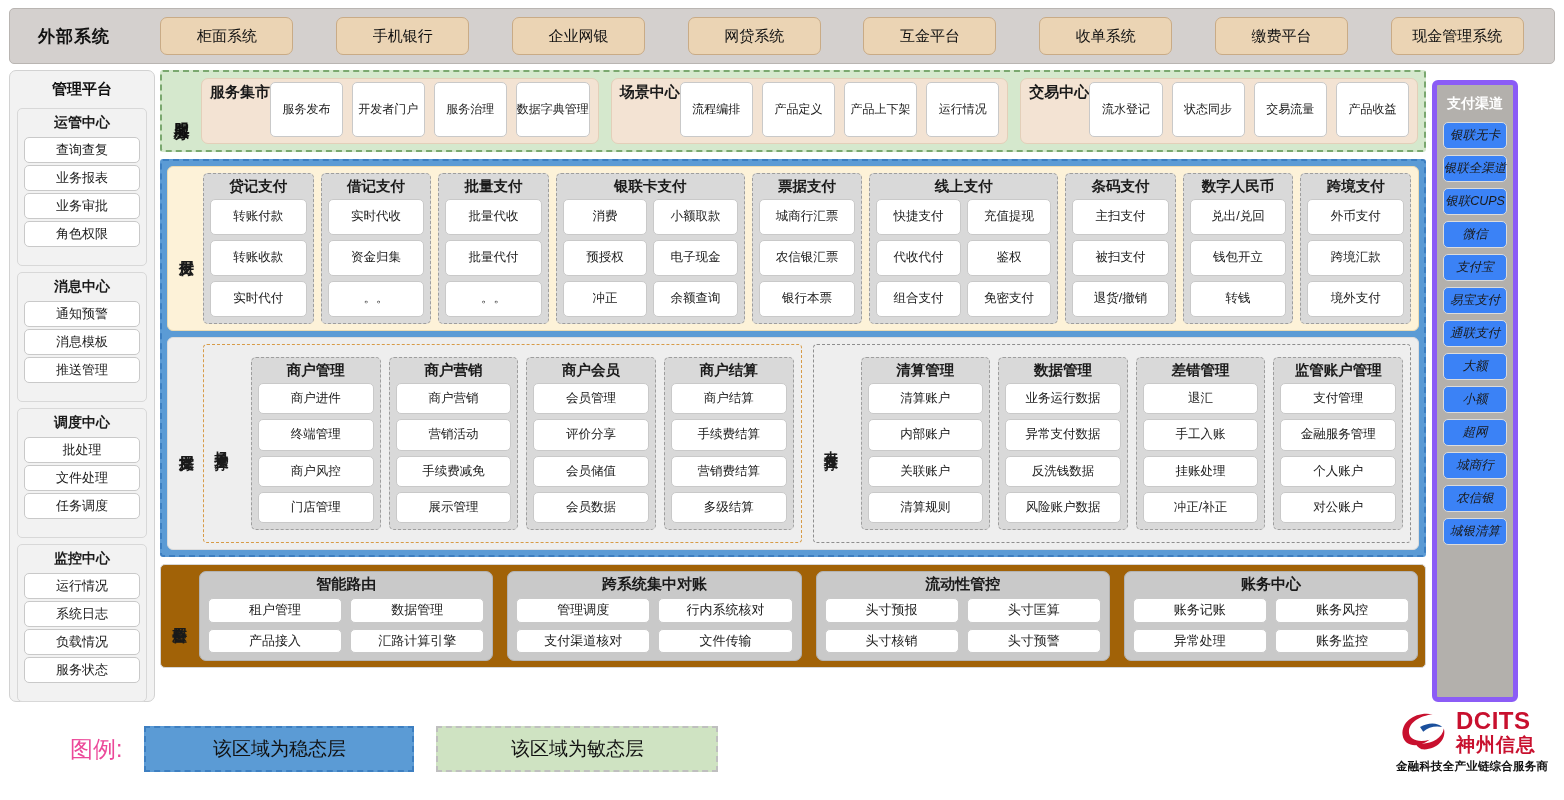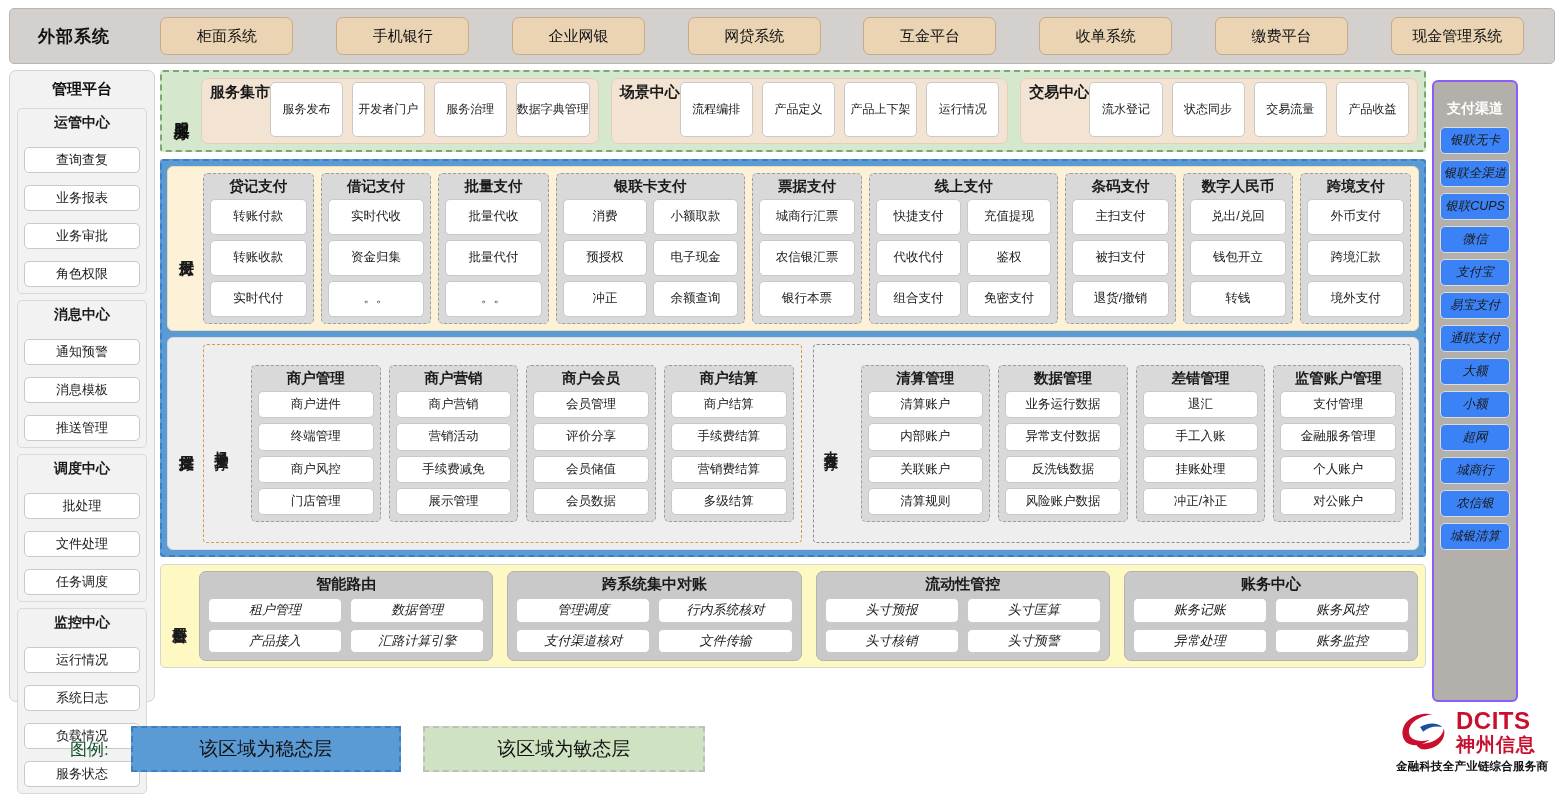--- a/index.html
+++ b/index.html
@@ -62,34 +62,34 @@
     display: flex; flex-direction: column; gap: 5px;
   }
   .left-title {
     text-align: center; font-size: 15px; font-weight: bold;
     padding: 3px 0 4px; color: #111;
   }
   .lgroup {
     border: 1px solid #d8d8d8;
     border-radius: 5px;
     background: #f2f2f2;
-    padding: 3px 6px 6px;
-    display: flex; flex-direction: column; gap: 12px;
+    padding: 3px 6px 18px;
+    display: flex; flex-direction: column; gap: 2px;
   }
   .lgroup-title { text-align: center; font-size: 14px; font-weight: bold; padding: 2px 0 3px; }
   .lgroup .pill { height: 26px; font-size: 13px; }
 
   
   .right-panel {
     position: absolute; left: 1432px; top: 80px;
     width: 86px; height: 622px;
     background: #b3b0ac;
-    border: 2px solid #8b5cf6;
+    border: 5px solid #8b5cf6;
     border-radius: 6px;
-    padding: 16px 6px;
+    padding: 8px 6px;
     display: flex; flex-direction: column; gap: 6px;
   }
   .right-title { text-align: center; font-size: 14px; font-weight: bold; color: #ffffff; padding: 2px 0 3px; }
   .right-panel .pill { height: 27px; font-size: 12.5px; background: #3b82f6; border-color: #dcdcdc; font-style: italic; }
 
   
   .main { position: absolute; left: 160px; top: 70px; width: 1266px; }
 
   
   .agile-band {
@@ -170,21 +170,21 @@
   }
   .sup-label {
     flex: 0 0 22px;
     display: flex; align-items: center; justify-content: center;
     font-size: 15px; font-weight: bold;
     writing-mode: vertical-rl; text-orientation: upright;
   }
   .sup-halves { flex: 1; display: flex; gap: 11px; }
   .sup-half {
     flex: 1; display: flex; align-items: stretch; gap: 18px;
-    border-radius: 4px; padding: 20px 7px;
+    border-radius: 4px; padding: 12px 7px;
   }
   .sup-half.scene { border: 1px dashed #d79b47; }
   .sup-half.paysup { border: 1px dashed #8e8e8e; }
   .sup-sublabel {
     flex: 0 0 22px;
     display: flex; align-items: center; justify-content: center;
     font-size: 14px; font-weight: bold;
     writing-mode: vertical-rl; text-orientation: upright;
     letter-spacing: 2px;
   }
@@ -197,21 +197,21 @@
     padding: 2px 6px 6px;
     display: flex; flex-direction: column;
   }
   .sup-group .pg-title { font-size: 14.5px; }
   .sup-items { flex: 1; display: flex; flex-direction: column; gap: 5px; }
   .sup-items .pill { flex: 1; font-size: 12.5px; }
 
   
   .int-band {
     margin-top: 7px;
-    background: #fef9c3;
+    background: #a16207;
     border: 1px solid #d6d6d6;
     border-radius: 5px;
     padding: 6px 7px;
     display: flex; align-items: stretch; gap: 9px;
     height: 104px;
   }
   .int-label {
     flex: 0 0 22px;
     display: flex; align-items: center; justify-content: center;
     font-size: 15px; font-weight: bold;
@@ -221,26 +221,26 @@
   .int-card {
     flex: 1;
     background: #c9c9c9;
     border: 1px solid #b3b3b3;
     border-radius: 7px;
     padding: 2px 8px 7px;
     display: flex; flex-direction: column;
   }
   .int-title { text-align: center; font-size: 15px; font-weight: bold; padding: 1px 0 4px; }
   .int-grid { flex: 1; display: flex; flex-direction: column; gap: 6px; }
-  .int-row { display: flex; gap: 8px; flex: 1; font-style: italic; }
+  .int-row { display: flex; gap: 8px; flex: 1; }
   .int-row .pill { flex: 1; font-size: 13px; }
 
   
   .legend { position: absolute; left: 70px; top: 726px; display: flex; align-items: center; gap: 22px; }
-  .legend-label { font-size: 17px; color: #14532d; }
+  .legend-label { font-size: 23px; color: #ec4899; }
   .legend-chip {
     width: 282px; height: 46px;
     display: flex; align-items: center; justify-content: center;
     font-size: 19px; color: #111;
   }
   .legend-chip.agile { background: #cfe3c2; border: 2px dashed #bfbfbf; }
   .legend-chip.stable { background: #5b9bd5; border: 2px dashed #3d7fc1; width: 270px; }
 
   
   .logo { position: absolute; left: 1396px; top: 708px; width: 164px; height: 84px; }

